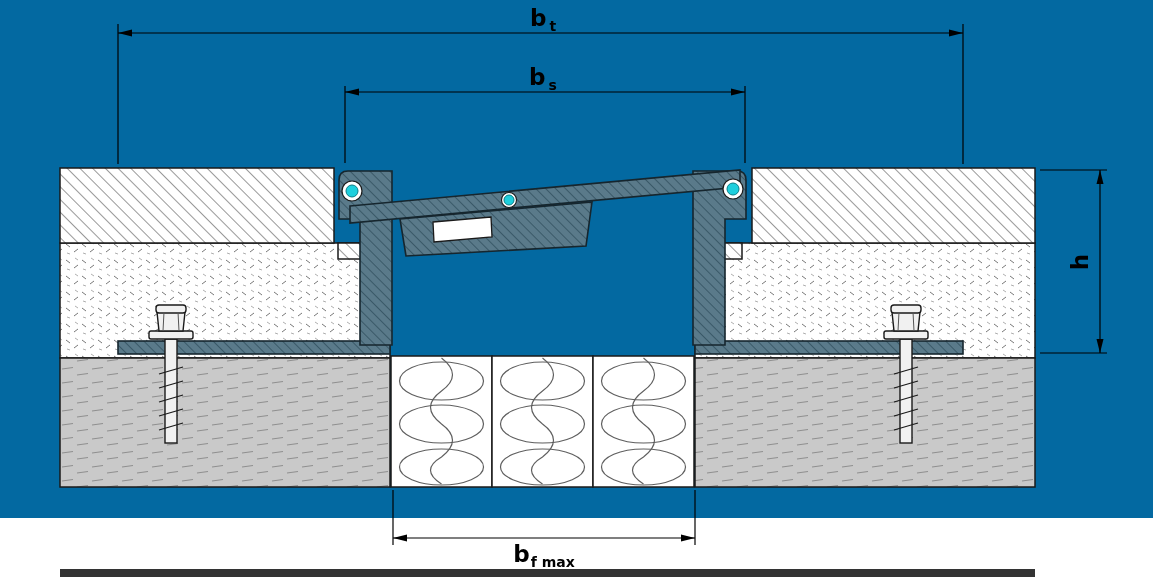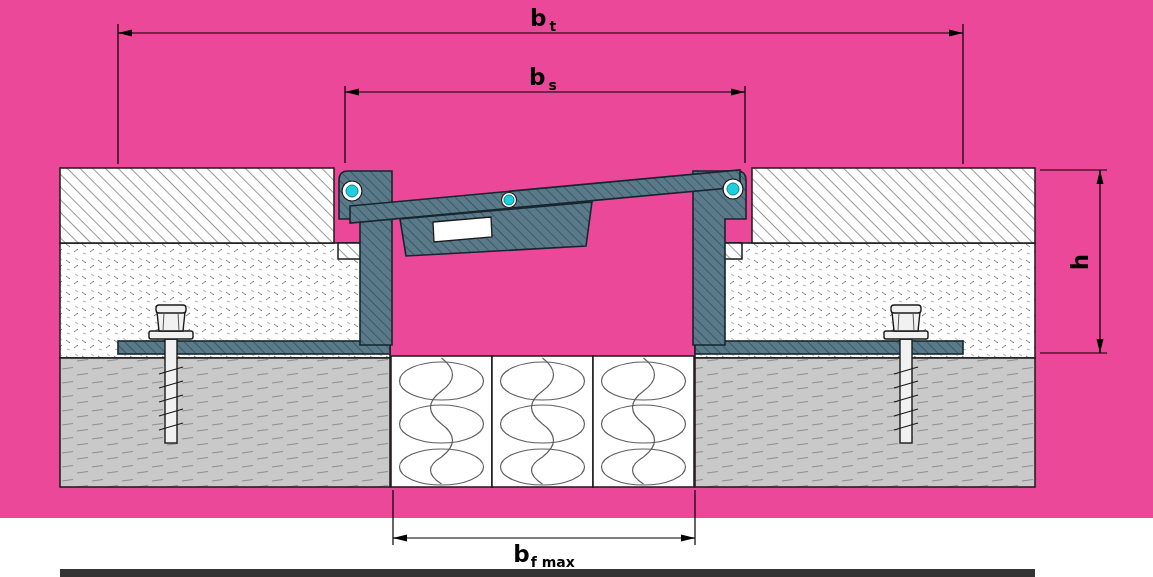--- a/index.html
+++ b/index.html
@@ -7,21 +7,21 @@
     padding: 0;
     background: #ffffff;
     width: 1153px;
     height: 577px;
     overflow: hidden;
     font-family: "DejaVu Sans", "Liberation Sans", sans-serif;
   }
   .canvas {
     width: 1153px;
     height: 518px;
-    background: #ec4899;
+    background: #0369a1;
   }
   svg { display: block; }
   .outline  { stroke: #1a1a1a; stroke-width: 1.5; }
   .steelline{ stroke: #16262e; stroke-width: 1.6; }
   .dim      { stroke: #000000; stroke-width: 1.2; fill: none; }
   .arrow    { fill: #000000; stroke: none; }
   .dim-label{
     font-family: "DejaVu Sans", "Liberation Sans", sans-serif;
     font-weight: bold;
     font-size: 23px;

